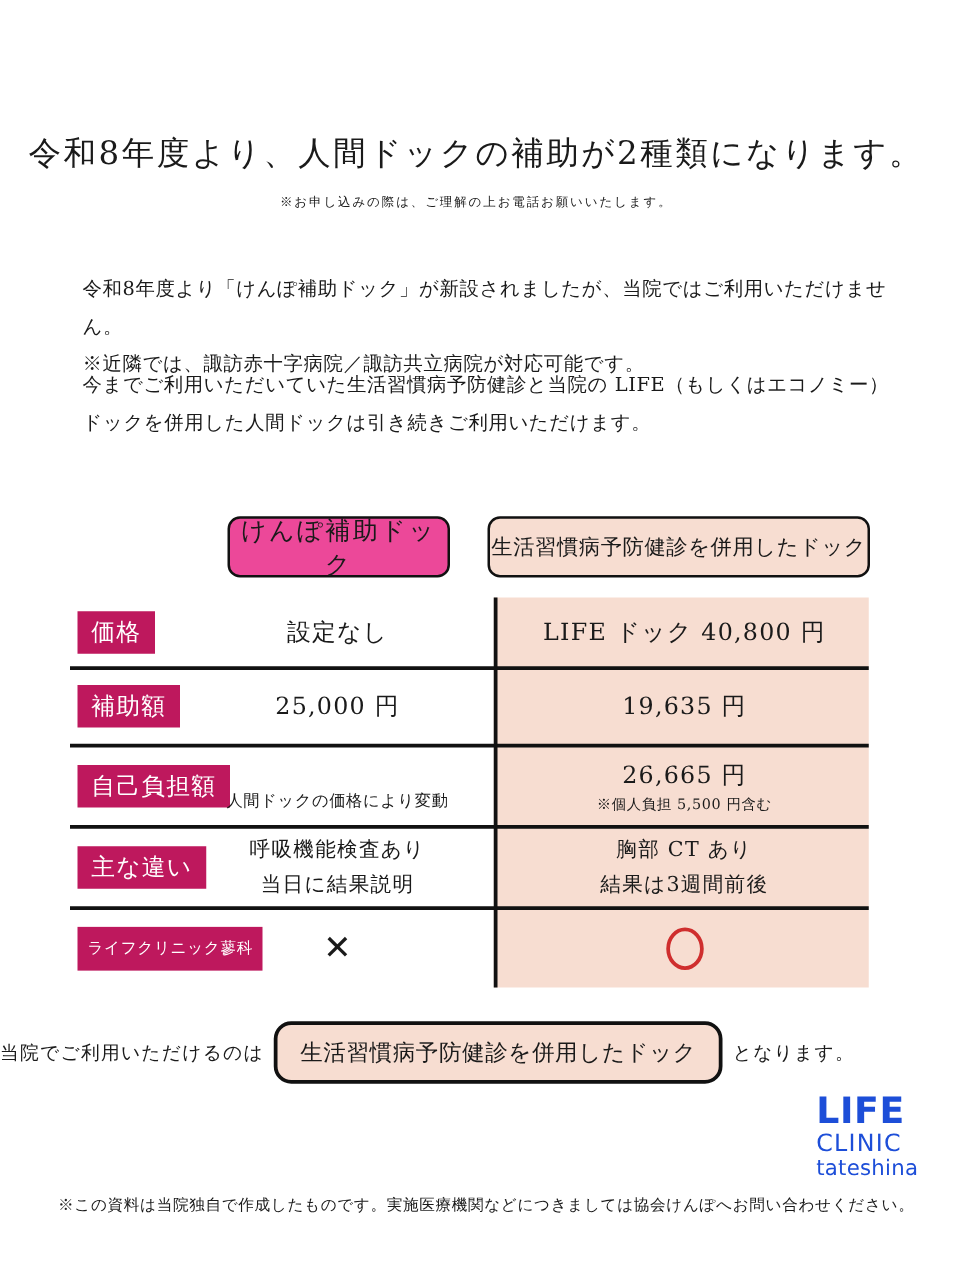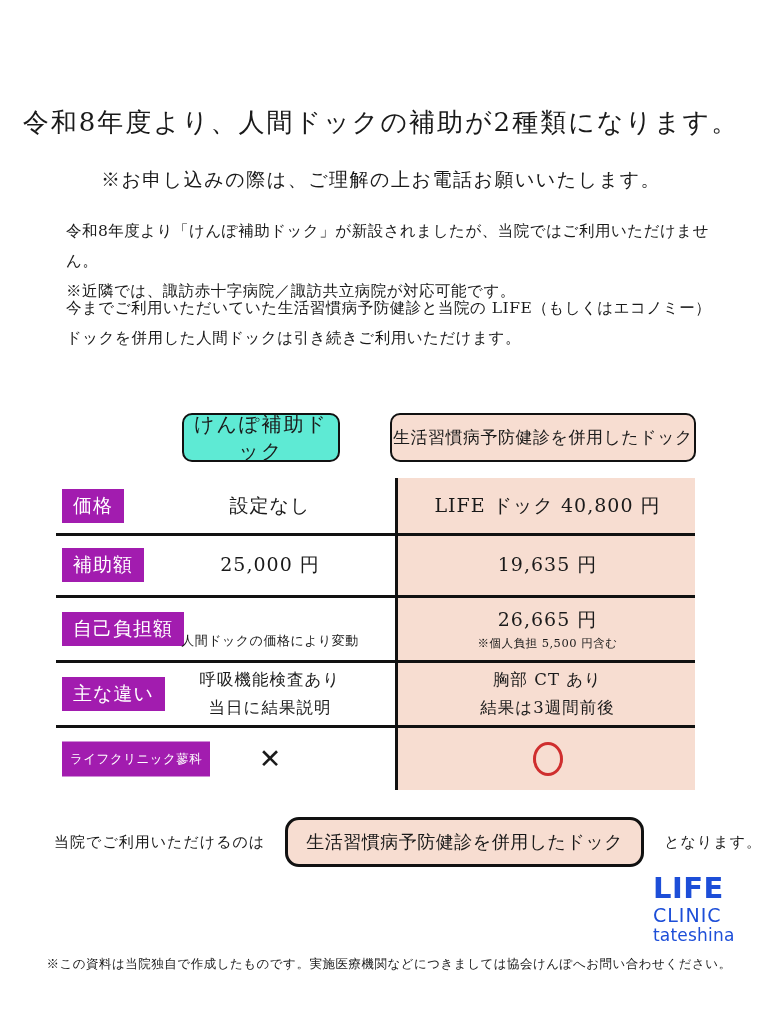--- a/index.html
+++ b/index.html
@@ -15,62 +15,62 @@
 
   
   .doc-title{
     left:0;right:0;top:88px;
     text-align:center;
     font-size:26px;
     letter-spacing:2px;
     font-weight:400;
   }
   .doc-subtitle{
-    left:0;right:0;top:167px;
-    text-align:center;
-    font-size:19px;
+    left:0;right:0;top:155px;
+    text-align:center;
+    font-size:10px;
     letter-spacing:1.5px;
   }
 
   
   .intro{left:66px;width:648px;font-size:15.5px;line-height:30px;letter-spacing:0.5px;}
   .intro-p1{top:216px;}
   .intro-p2{top:293px;}
 
   
   .hdr-box{
     box-sizing:border-box;
     border:2.5px solid #111;
     border-radius:10px;
     display:flex;align-items:center;justify-content:center;
     text-align:center;
   }
   .hdr-kenpo{
-    left:182px;top:413px;width:158px;height:49px;
-    background:#5eead4;font-size:20px;letter-spacing:2px;
+    left:182px;top:413px;width:178px;height:49px;
+    background:#ec4899;font-size:20px;letter-spacing:2px;
   }
   .hdr-life{
     left:390px;top:413px;width:306px;height:49px;
     background:var(--pink,#f7ddd1);font-size:17px;letter-spacing:0.5px;
   }
 
   
   .pink-panel{
     left:395px;top:478px;width:300px;height:312px;
     background:var(--pink,#f7ddd1);
     border-left:3px solid #111;
     box-sizing:border-box;
   }
   .sep{
     left:56px;width:639px;height:2.5px;background:#111;
   }
   .t-row{left:56px;width:642px;}
   .t-label{
     position:absolute;left:6px;top:50%;transform:translateY(-50%);
-    background:#a21caf;color:#ffffff;
+    background:#be185d;color:#ffffff;
     padding:4px 11px;
     font-size:19px;letter-spacing:1px;white-space:nowrap;
   }
   .t-label.small{font-size:12.5px;padding:9px 8px;letter-spacing:0.5px;}
   .t-cell{
     position:absolute;top:0;height:100%;
     display:flex;flex-direction:column;align-items:center;justify-content:center;
     text-align:center;
   }
   .t-mid{left:84px;width:260px;}
@@ -82,22 +82,22 @@
   .x-mark{font-size:27px;font-family:"DejaVu Sans","Liberation Sans",sans-serif;font-weight:400;}
   .circle-mark{
     width:24px;height:28px;
     border:3px solid var(--red,#cf2e2e);
     border-radius:50%;
   }
 
   
   .conclusion{
     left:0;right:0;top:816px;height:52px;
-    display:flex;align-items:center;justify-content:flex-end;
-    gap:20px;
+    display:flex;align-items:center;justify-content:flex-start;
+    gap:8px;
   }
   .conc-text{font-size:15px;letter-spacing:1px;}
   .conc-box{
     box-sizing:border-box;
     background:var(--pink,#f7ddd1);
     border:3px solid #111;border-radius:14px;
     padding:10px 18px;
     font-size:18px;letter-spacing:0.5px;
   }
 

